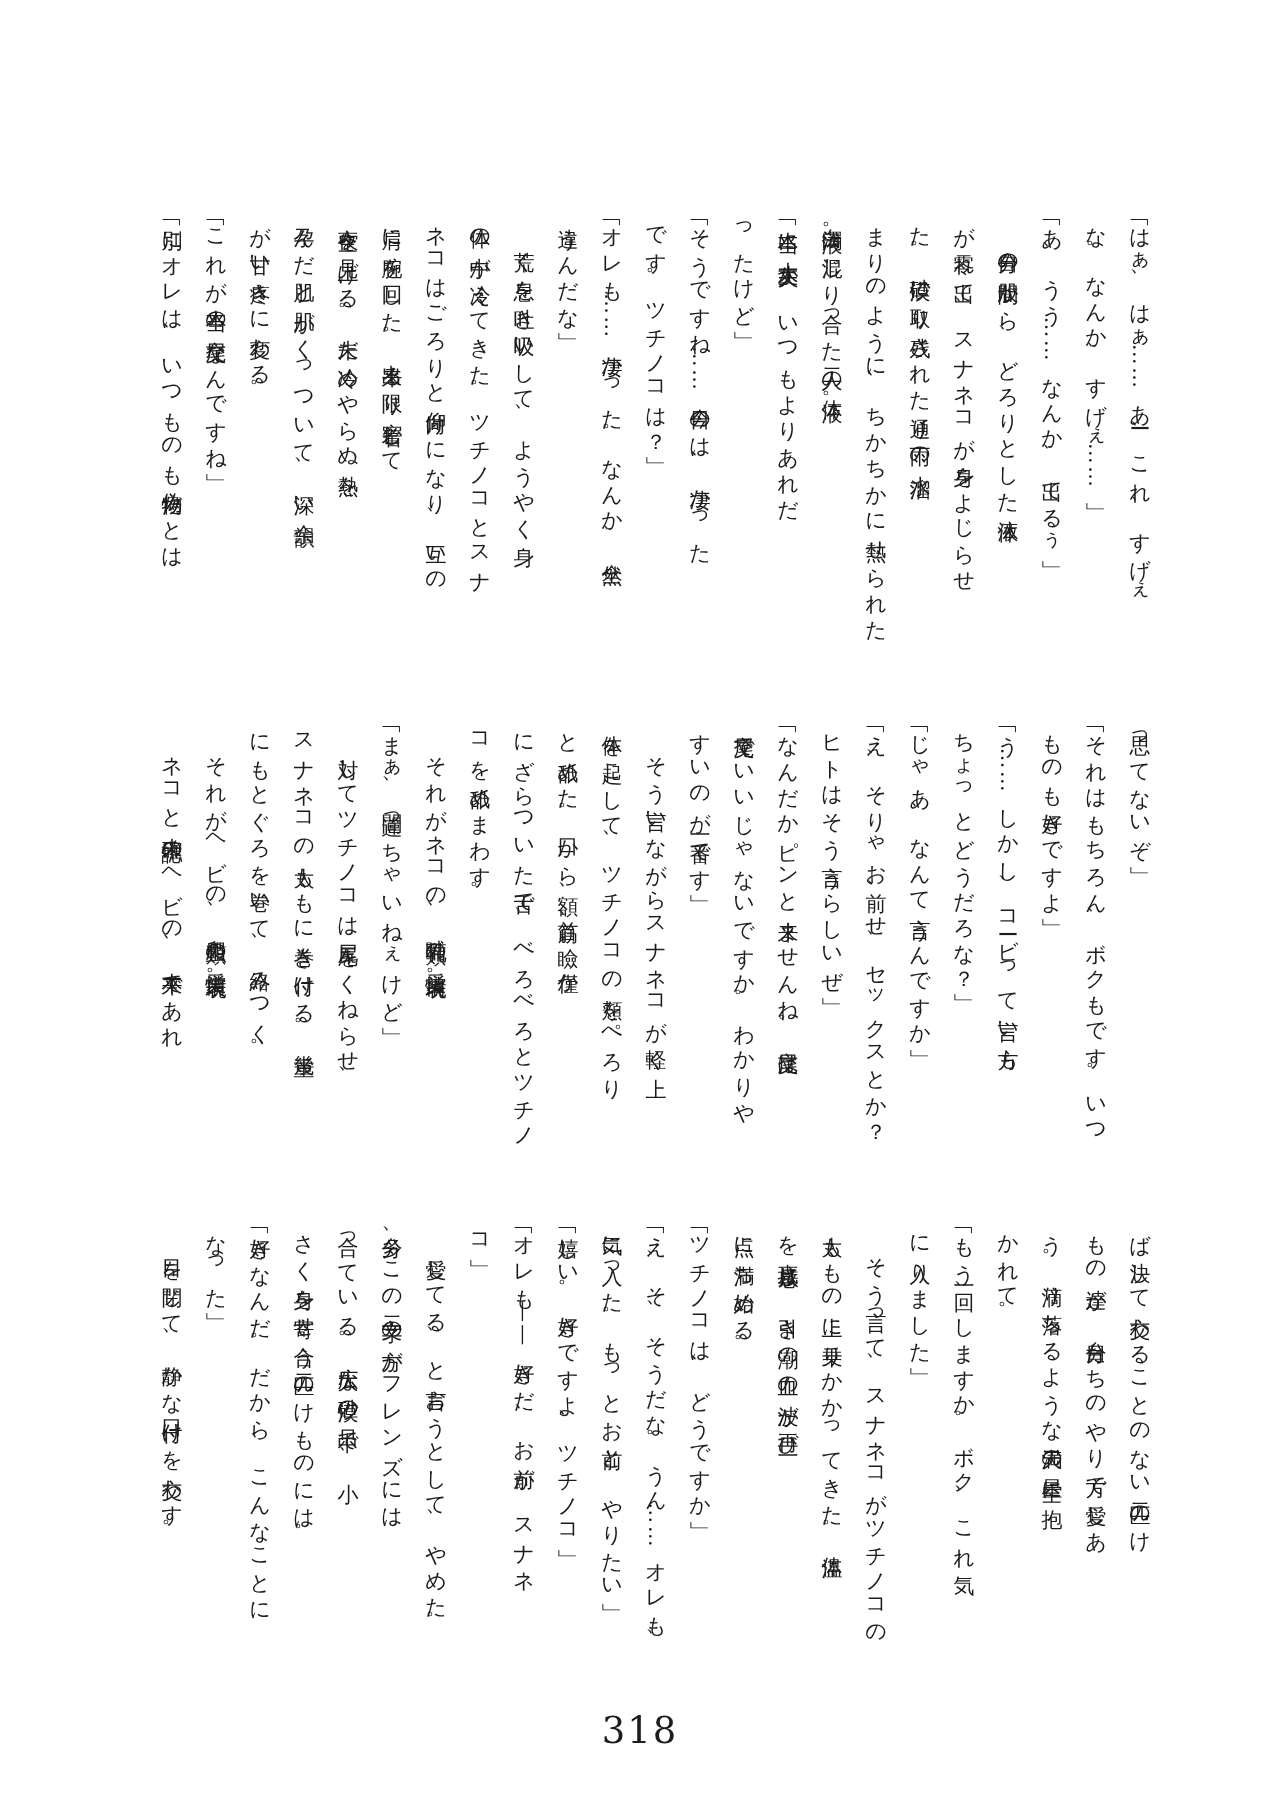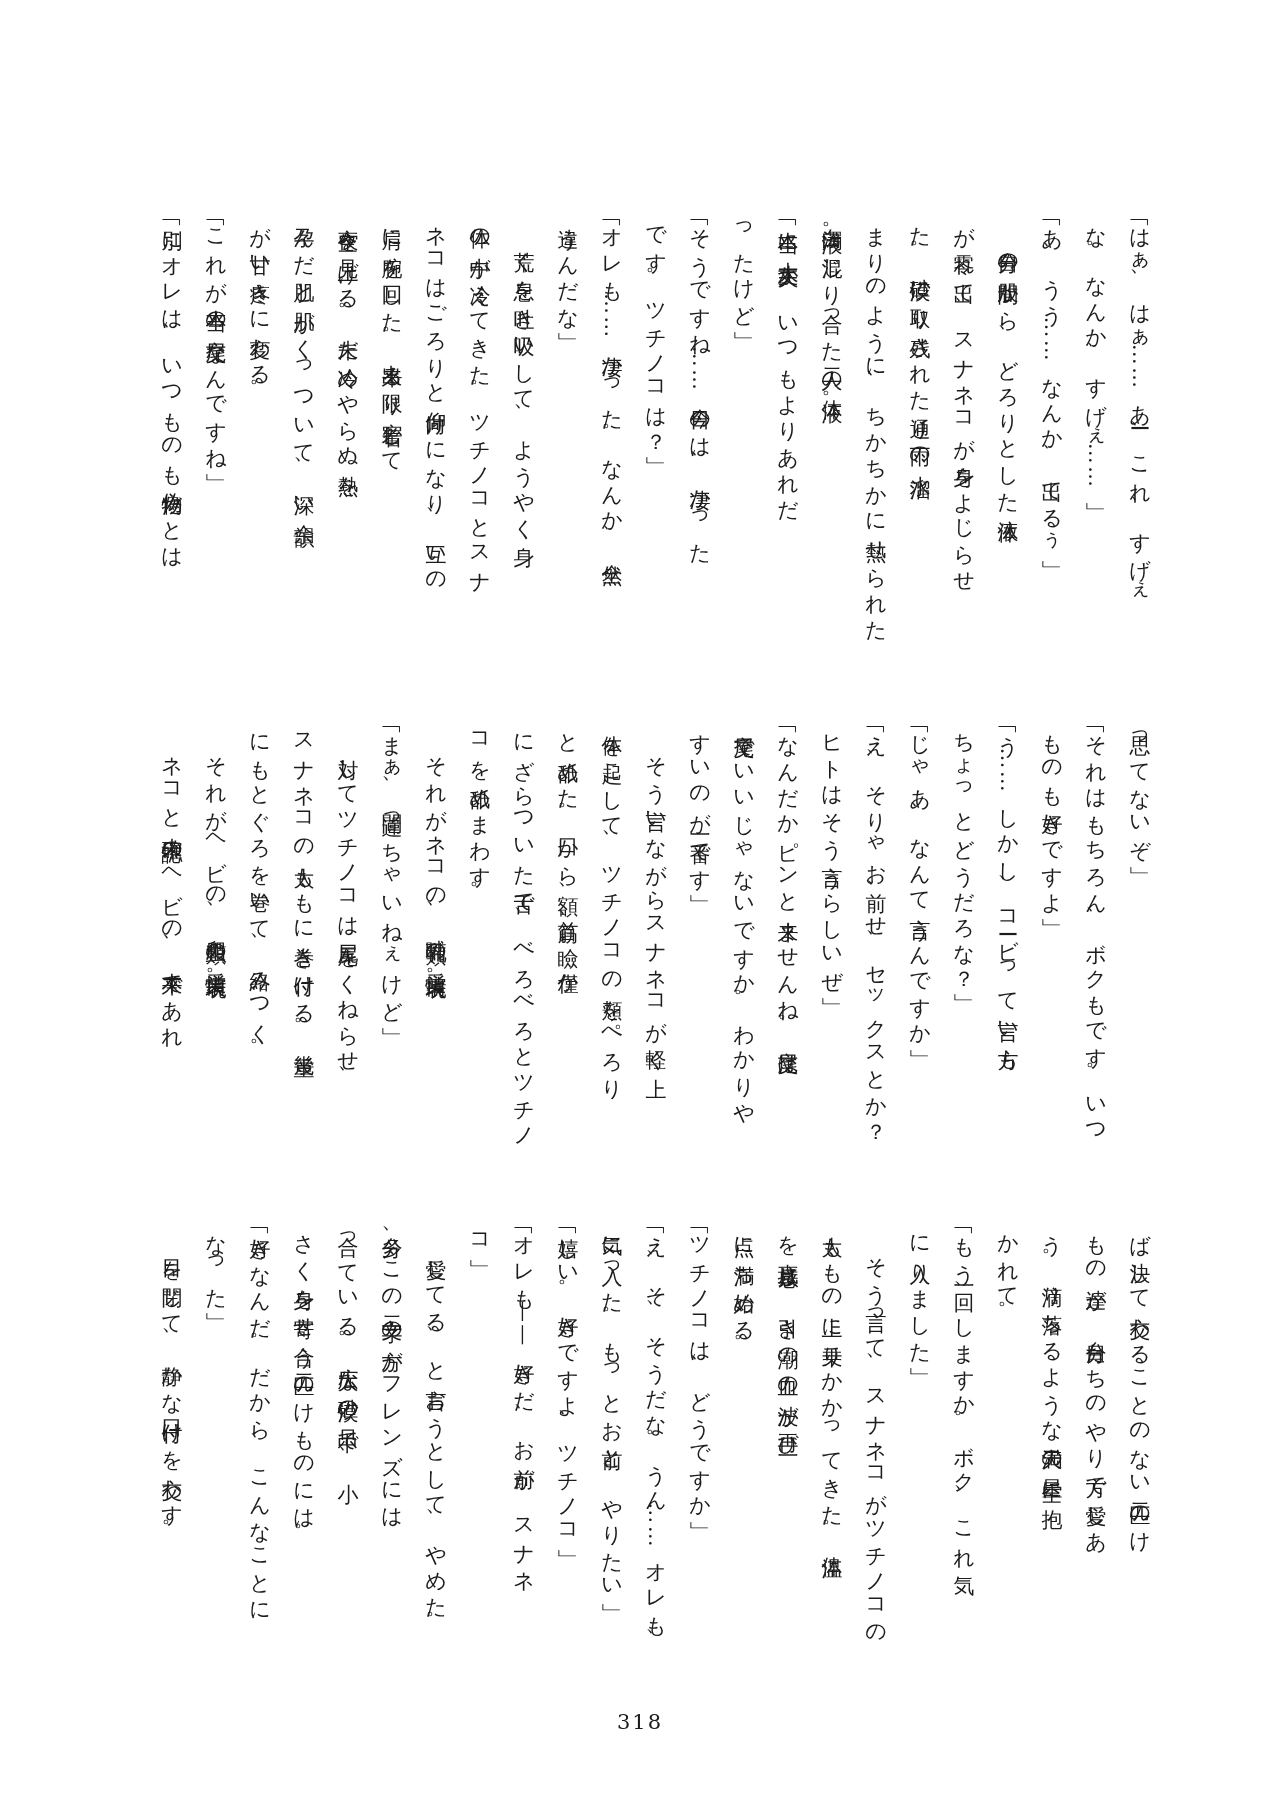--- a/index.html
+++ b/index.html
@@ -31,21 +31,21 @@
   .col {
     line-height: 44px;
     white-space: nowrap;
   }
   .col.indent { text-indent: 23.3px; }
   .page-number {
     position: absolute;
     left: 0; right: 0;
     top: 1712px;
     text-align: center;
-    font-size: 21px;
+    font-size: 37px;
     line-height: 1;
     color: #1c1c1c;
     letter-spacing: 2px;
   }
 </style>
 </head>
 <body>
 
 <div class="page">
   <div class="band band-1">

